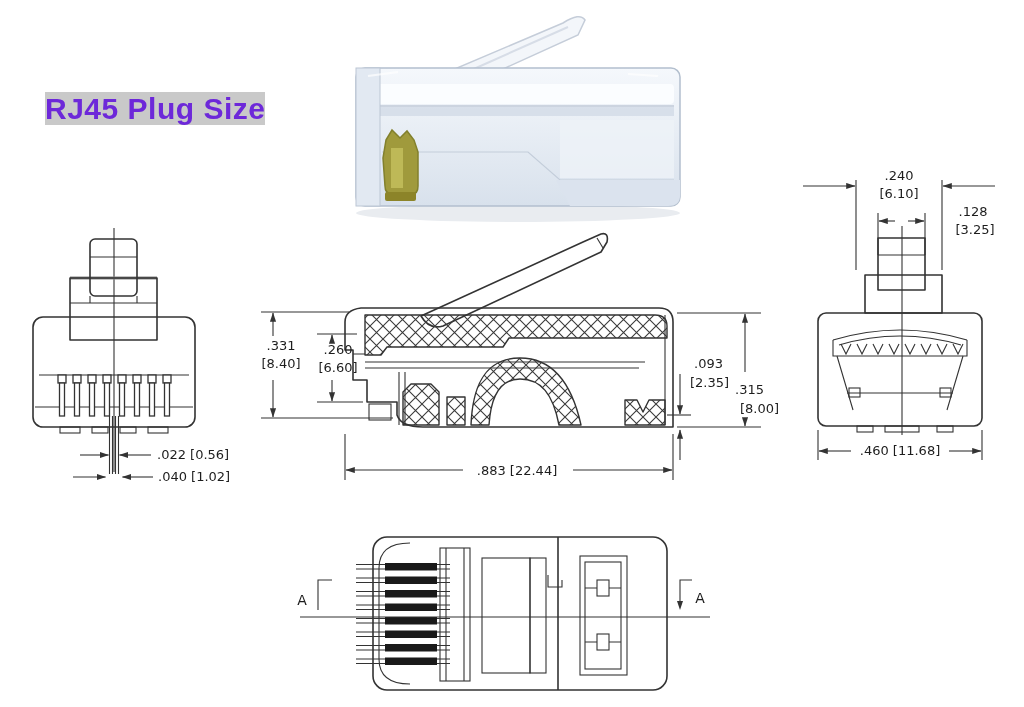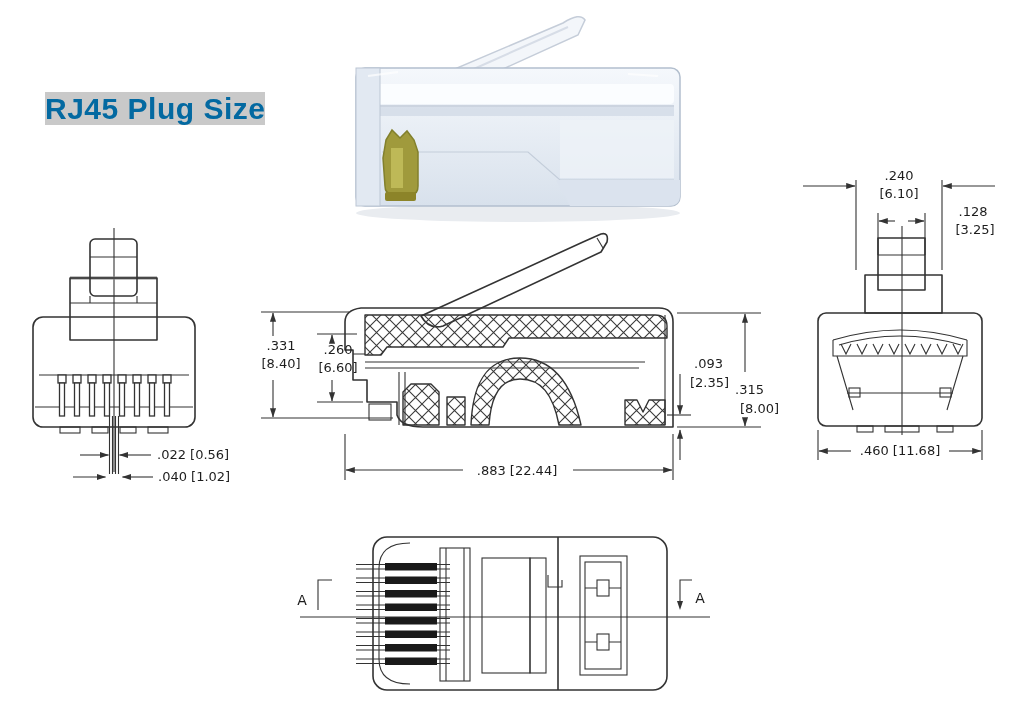--- a/index.html
+++ b/index.html
@@ -1,20 +1,20 @@
 <!DOCTYPE html>
 <html><head>
 <meta charset="utf-8">
 <style>
   html,body{margin:0;padding:0;background:#fff;}
   .stage{position:relative;width:1024px;height:707px;background:#ffffff;overflow:hidden;
          font-family:"DejaVu Sans",sans-serif;}
   .abs{position:absolute;}
   
-  .title-badge{left:45px;top:92px;background:#c9c9c9;color:#0369a1;
+  .title-badge{left:45px;top:92px;background:#c9c9c9;color:#6d28d9;
 ate    padding:6px 14px 8px 12px;font-family:"Liberation Sans",sans-serif;
     font-weight:bold;font-size:30px;letter-spacing:.5px;line-height:1.1;}
   
   .watermark{left:333px;top:300px;width:430px;height:175px;display:flex;align-items:center;
     pointer-events:none;z-index:1;}
   .wm-letters{font-family:"DejaVu Sans",sans-serif;font-weight:bold;font-size:104px;
     transform:scaleX(.82);transform-origin:left center;letter-spacing:2px;white-space:nowrap;line-height:1;}
   .wm-gray{color:#8f8f8f;opacity:.40;}
   .wm-orange{color:#e7853c;opacity:.48;}
   

